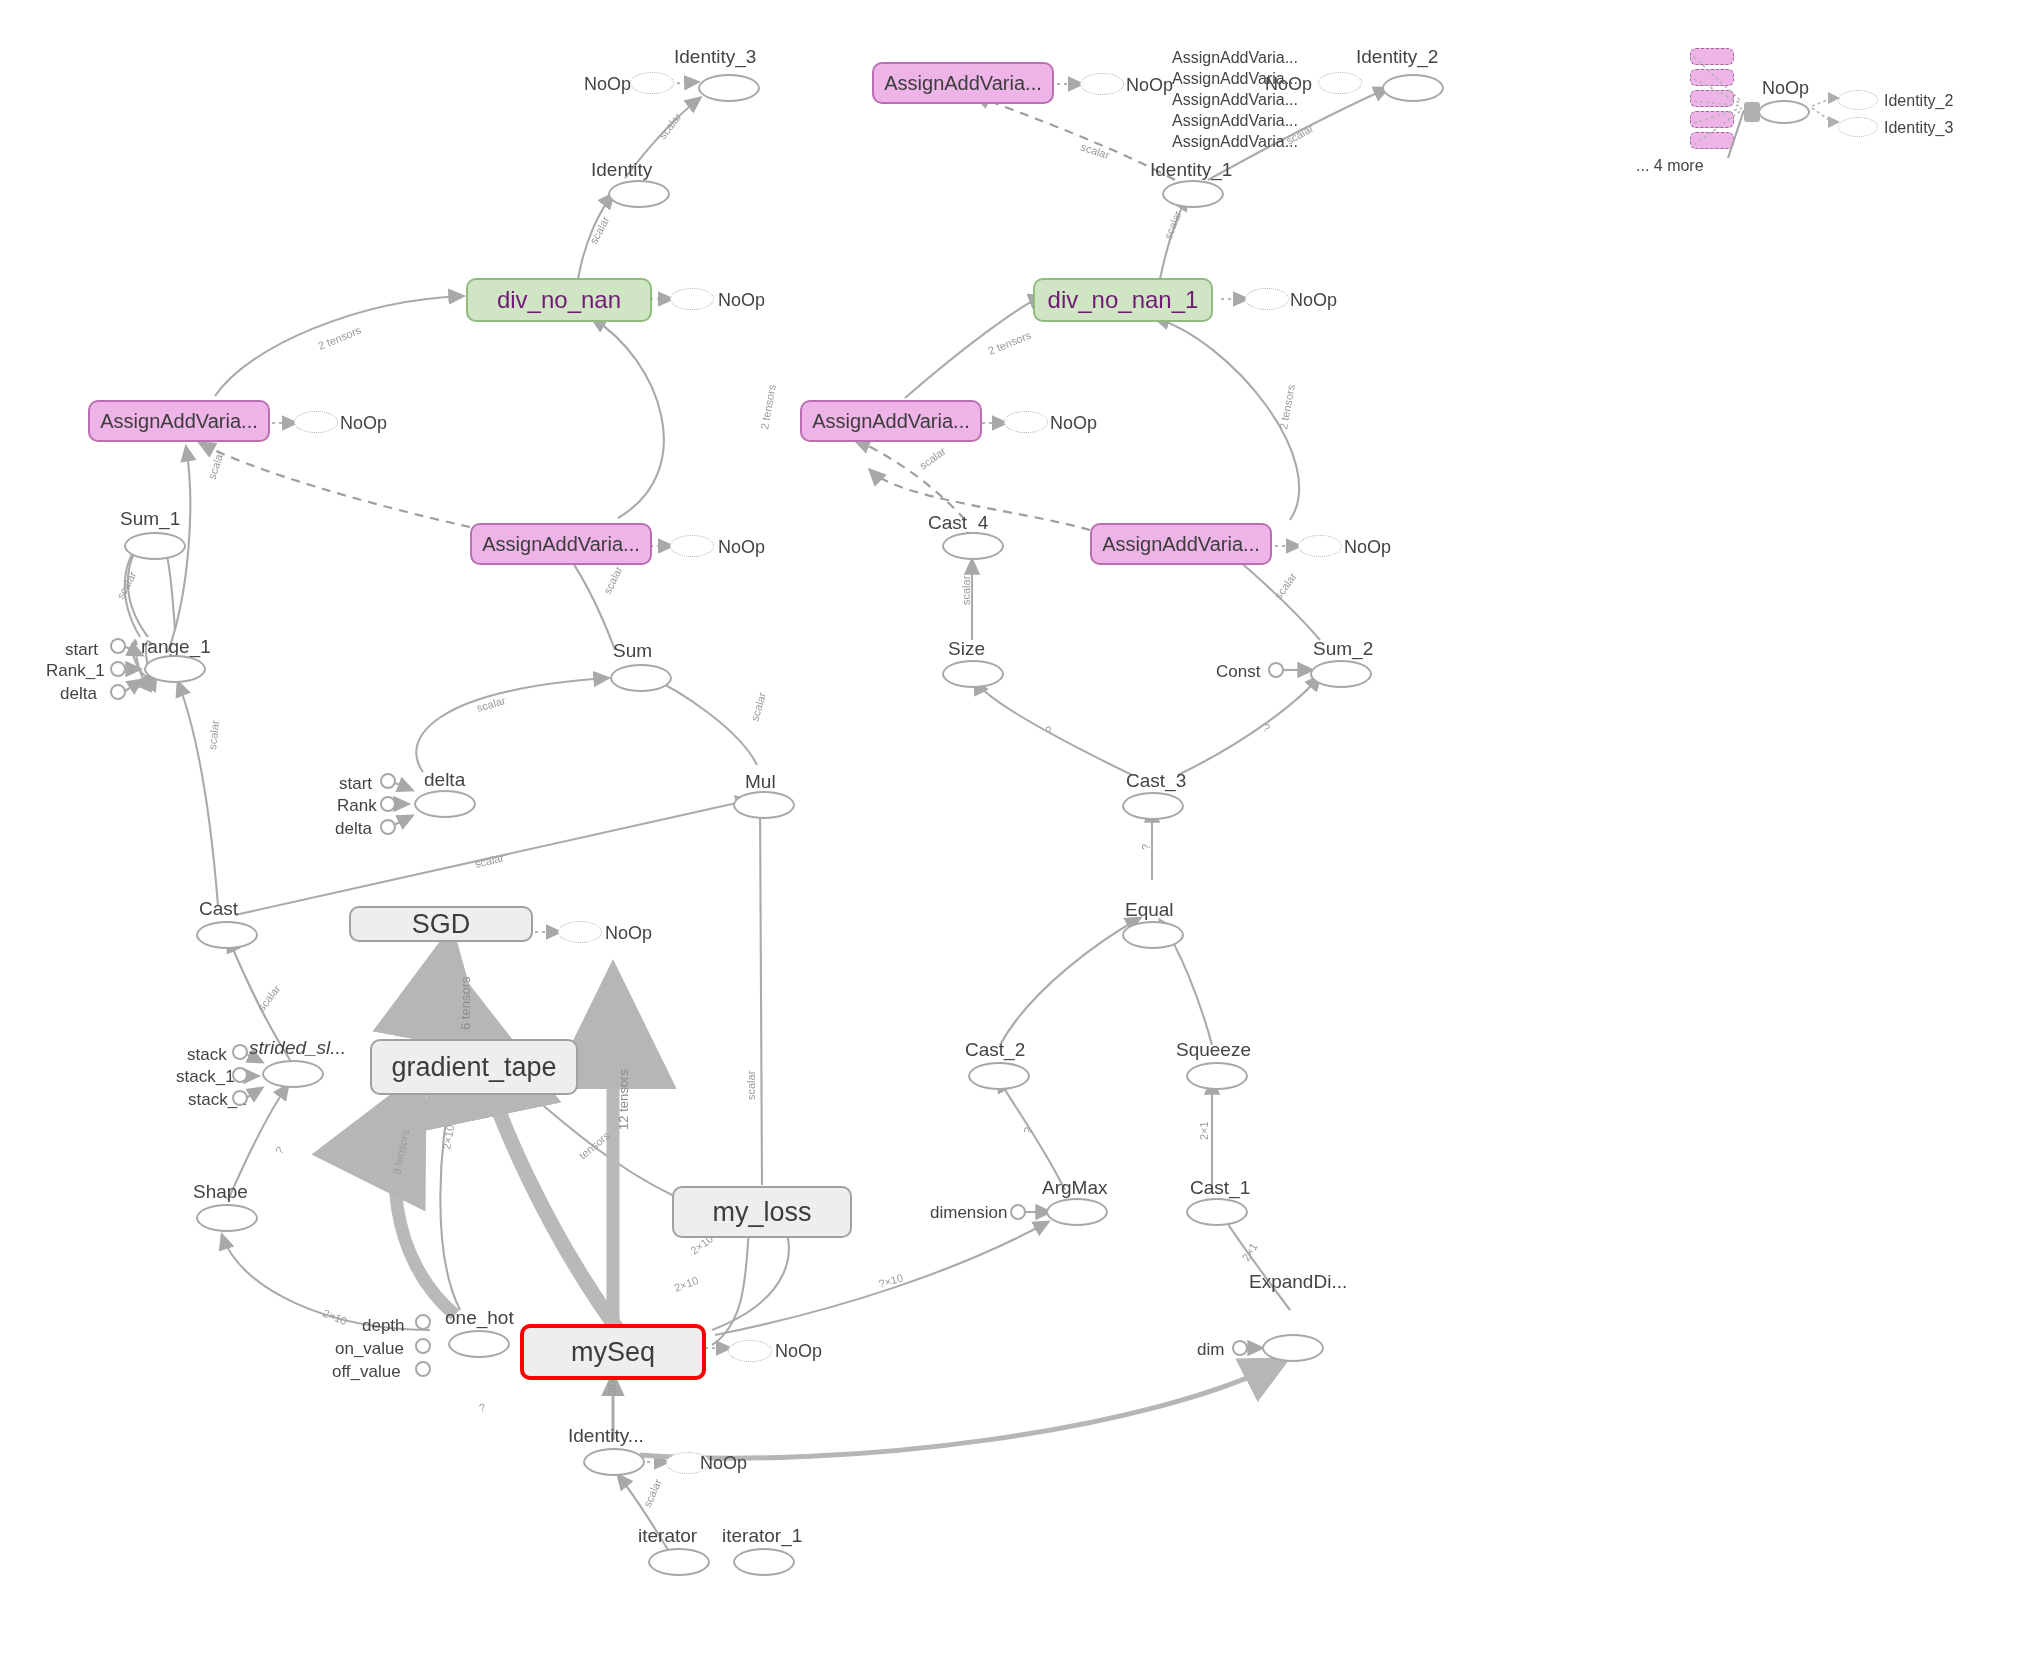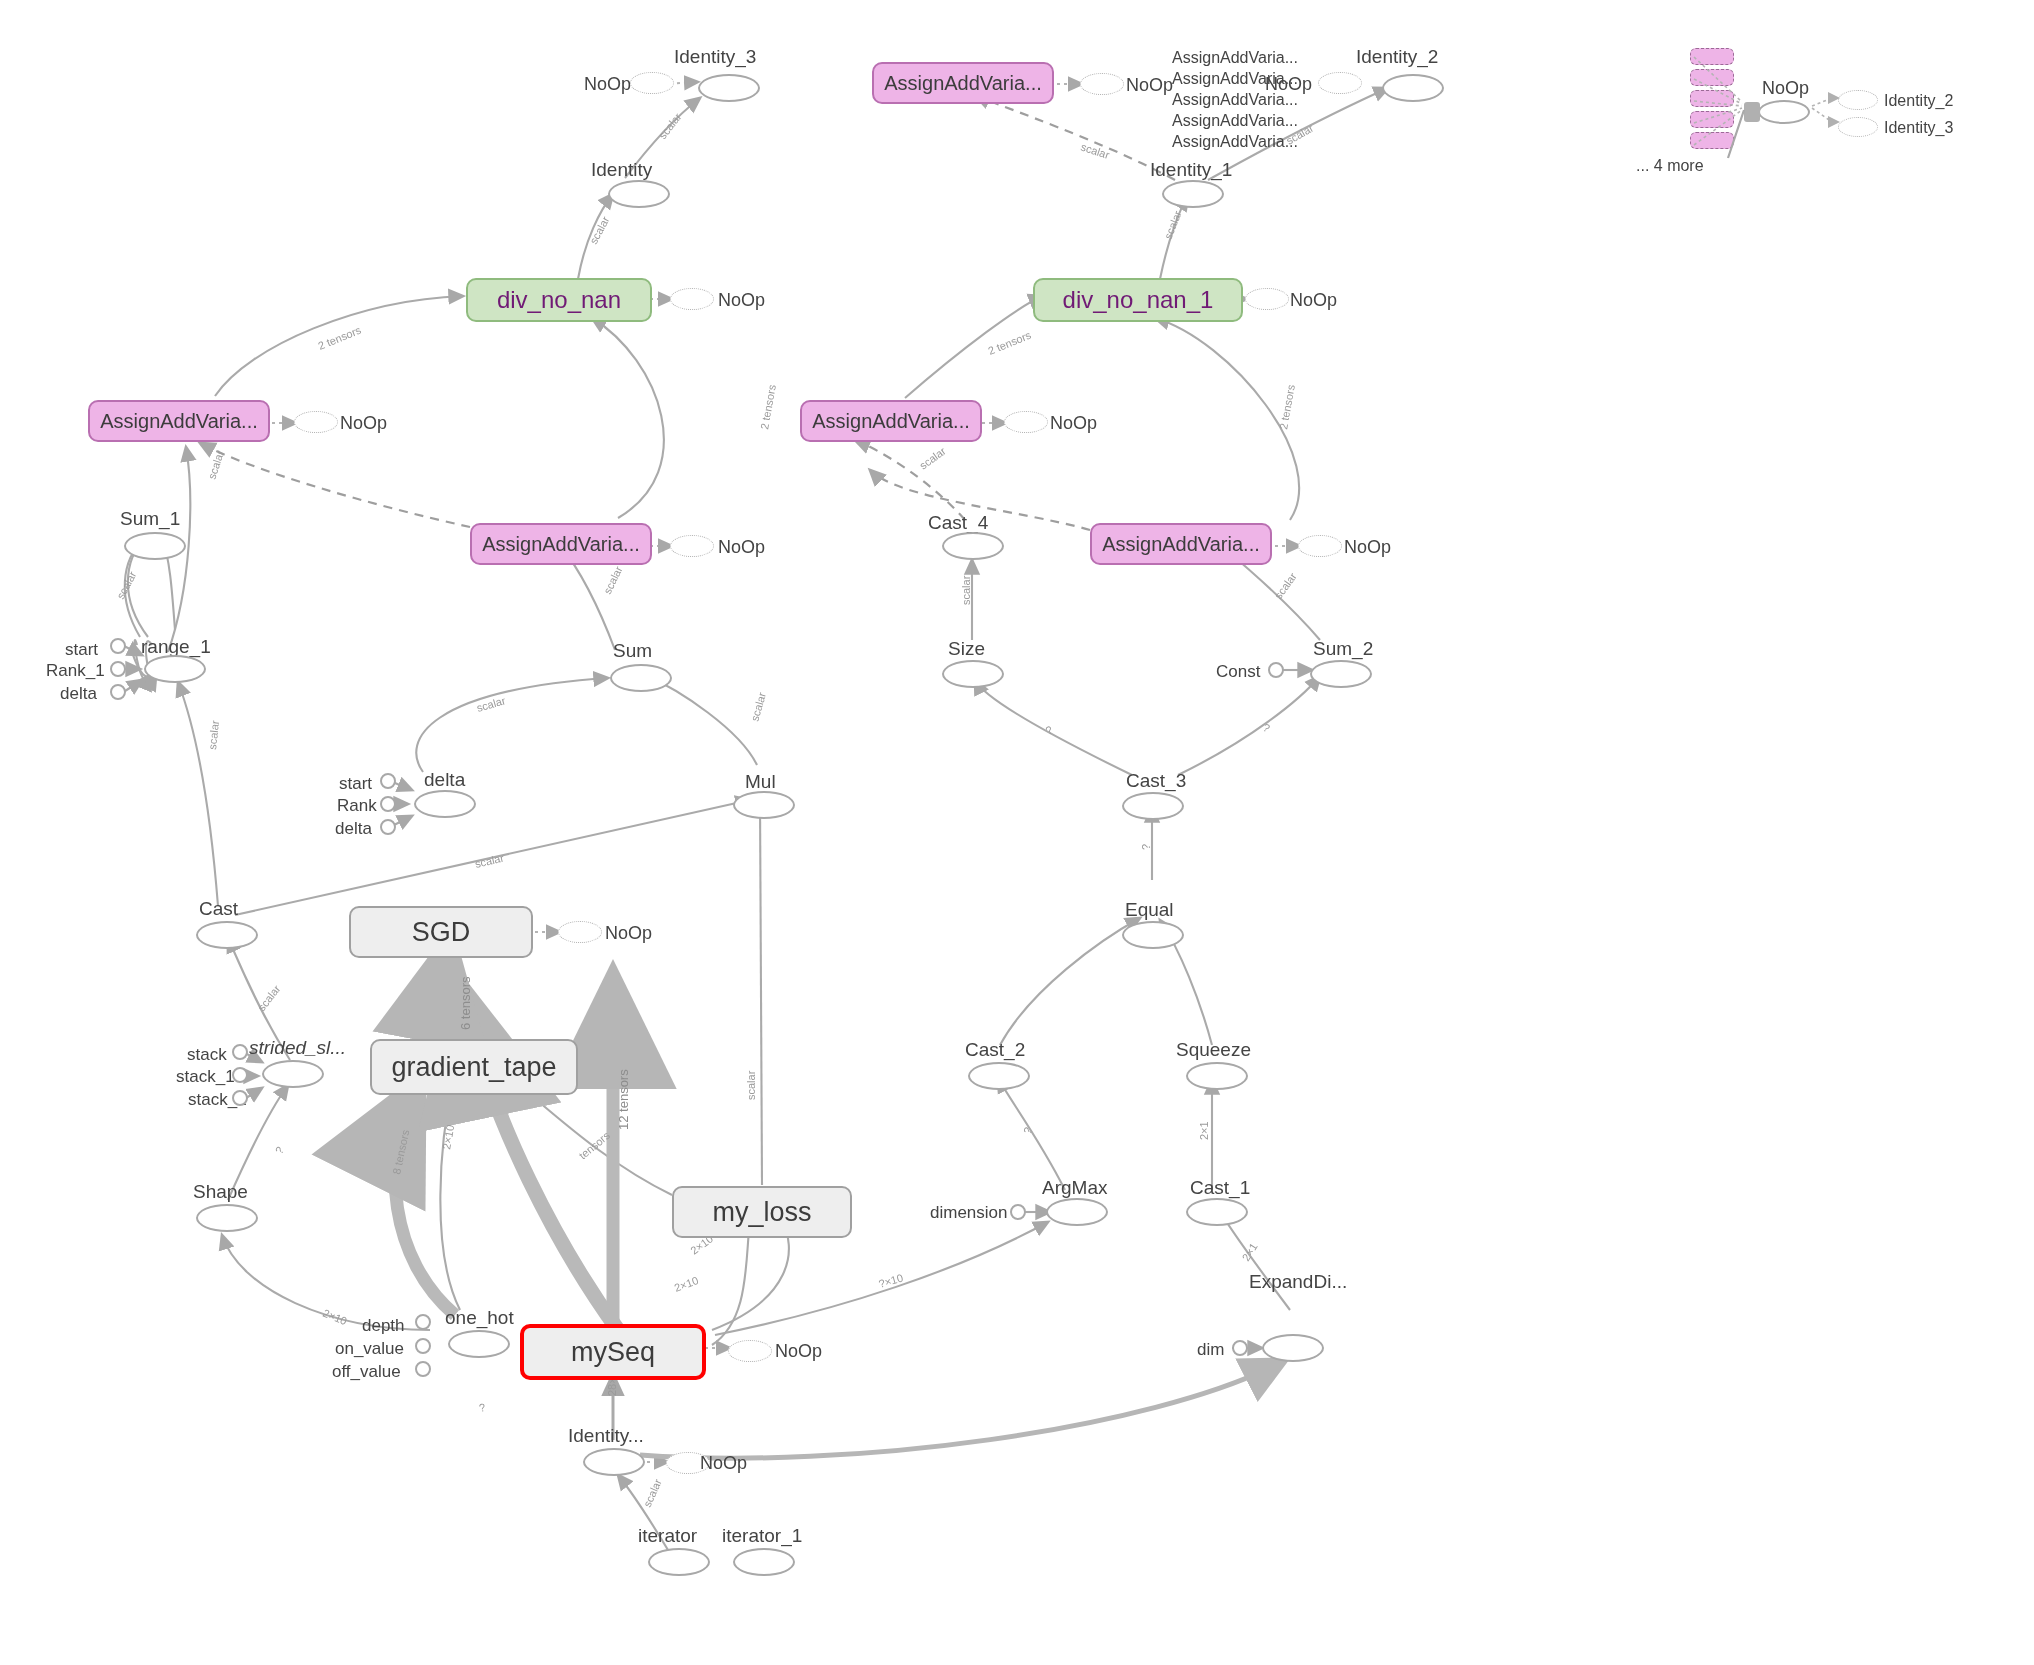--- a/index.html
+++ b/index.html
@@ -351,21 +351,21 @@
   <div class="node circ" style="left:380px;top:796px;width:16px;height:16px;"></div>
   <div class="lbl sm" style="left:335px;top:820px;">delta</div>
   <div class="node circ" style="left:380px;top:819px;width:16px;height:16px;"></div>
 
   <div class="lbl n" style="left:745px;top:772px;">Mul</div>
   <div class="node ellipse" style="left:733px;top:791px;width:62px;height:28px;"></div>
 
   <div class="lbl n" style="left:199px;top:899px;">Cast</div>
   <div class="node ellipse" style="left:196px;top:921px;width:62px;height:28px;"></div>
 
-  <div class="node rect grey big" style="left:349px;top:906px;width:184px;height:52px;">
+  <div class="node rect grey big" style="left:349px;top:906px;width:184px;height:36px;">
     <span class="rect-txt">SGD</span>
   </div>
   <div class="node ellipse dotted" style="left:558px;top:921px;width:44px;height:22px;"></div>
   <div class="lbl noop" style="left:605px;top:924px;">NoOp</div>
 
   <div class="lbl n" style="left:249px;top:1038px;font-style:italic;">strided_sl...</div>
   <div class="node ellipse" style="left:262px;top:1060px;width:62px;height:28px;"></div>
   <div class="lbl sm" style="left:187px;top:1046px;">stack</div>
   <div class="node circ" style="left:232px;top:1044px;width:16px;height:16px;"></div>
   <div class="lbl sm" style="left:176px;top:1068px;">stack_1</div>
@@ -416,21 +416,21 @@
   <div class="lbl noop" style="left:1126px;top:76px;">NoOp</div>
 
   <div class="lbl n" style="left:1356px;top:47px;">Identity_2</div>
   <div class="node ellipse" style="left:1382px;top:74px;width:62px;height:28px;"></div>
   <div class="lbl noop" style="left:1265px;top:75px;">NoOp</div>
   <div class="node ellipse dotted" style="left:1318px;top:72px;width:44px;height:22px;"></div>
 
   <div class="lbl n" style="left:1150px;top:160px;">Identity_1</div>
   <div class="node ellipse" style="left:1162px;top:180px;width:62px;height:28px;"></div>
 
-  <div class="node rect green mid" style="left:1033px;top:278px;width:210px;height:44px;">
+  <div class="node rect green mid" style="left:1033px;top:278px;width:180px;height:44px;">
     <span class="rect-txt">div_no_nan_1</span>
   </div>
   <div class="node ellipse dotted" style="left:1245px;top:288px;width:44px;height:22px;"></div>
   <div class="lbl noop" style="left:1290px;top:291px;">NoOp</div>
 
   <div class="node rect purple sml" style="left:800px;top:400px;width:182px;height:42px;">
     <span class="rect-txt">AssignAddVaria...</span>
   </div>
   <div class="node ellipse dotted" style="left:1004px;top:411px;width:44px;height:22px;"></div>
   <div class="lbl noop" style="left:1050px;top:414px;">NoOp</div>

